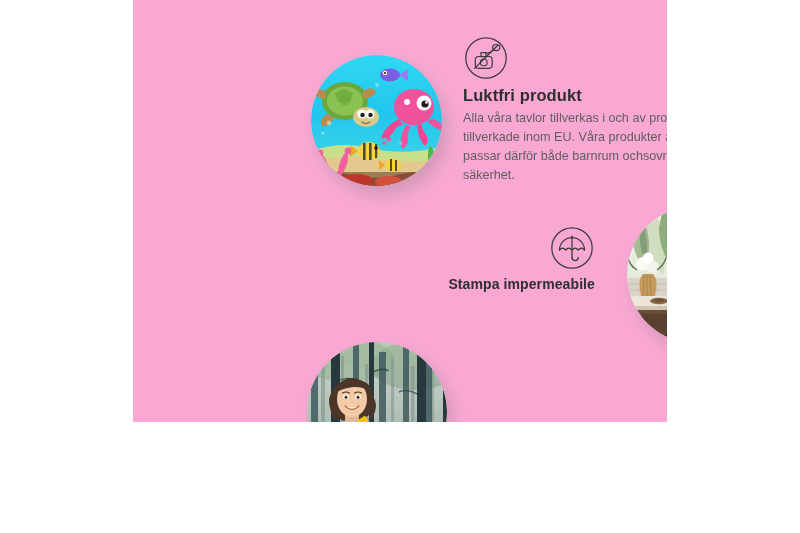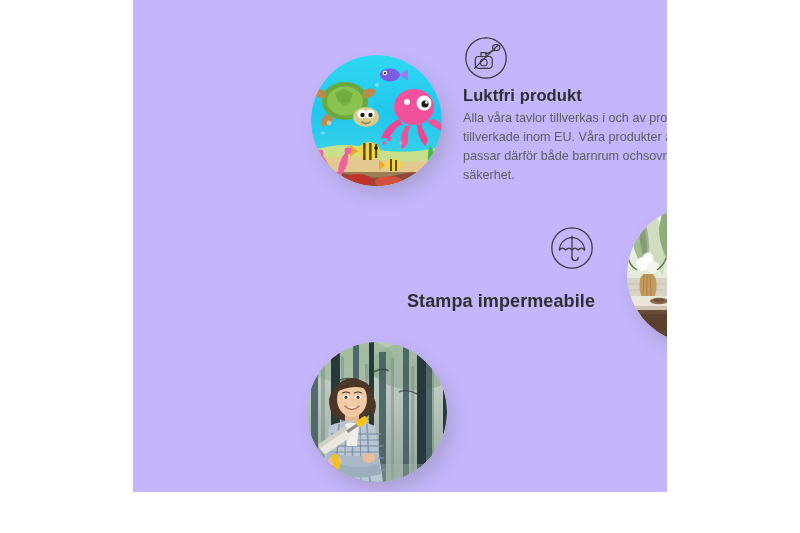--- a/index.html
+++ b/index.html
@@ -20,22 +20,22 @@
     height: 533px;
     background: #ffffff;
   }
 
   
   .canvas {
     position: absolute;
     left: 133px;
     top: 0;
     width: 534px;
-    height: 492px;
-    background: #c4b5fd;
+    height: 422px;
+    background: #f9a8d4;
     overflow: hidden;
   }
 
   
   .photo {
     position: absolute;
     border-radius: 50%;
     overflow: hidden;
     box-shadow: 6px 9px 16px rgba(120,120,120,0.30);
   }
@@ -77,21 +77,21 @@
   .icon-wrap svg { display: block; width: 44px; height: 44px; }
 
   .feat-title {
     margin: 5px 0 3px 0;
     font-size: 16.5px;
     font-weight: 700;
     color: #2f2f2f;
     letter-spacing: 0.1px;
     line-height: 1.25;
   }
-  .feature-2 .feat-title { font-size: 18px; margin-top: 20px; }
+  .feature-2 .feat-title { font-size: 14px; margin-top: 6px; }
 
   .feat-desc {
     margin: 0;
     font-size: 12.6px;
     font-weight: 400;
     color: #5e5e5e;
     line-height: 1.52;
   }
 </style>
 </head>

